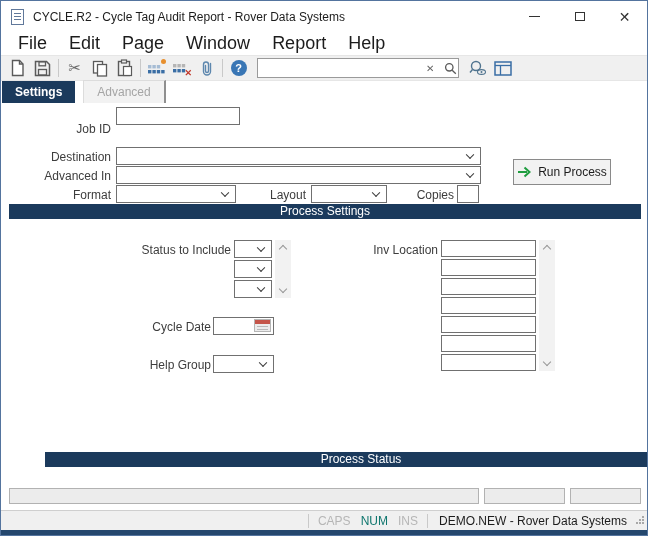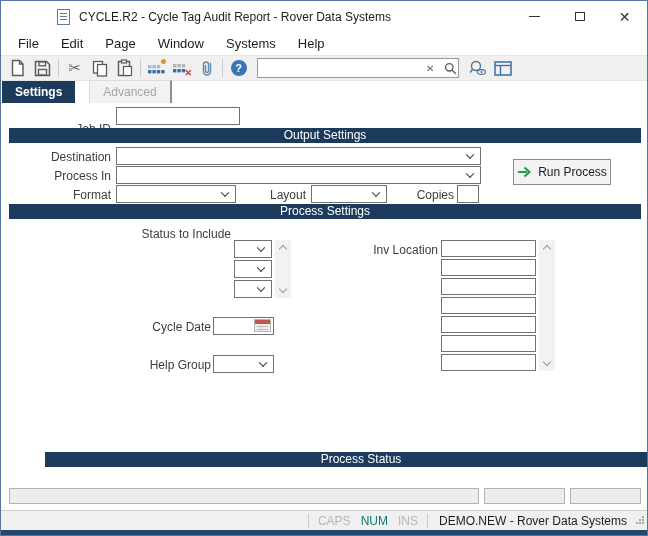--- a/index.html
+++ b/index.html
@@ -7,39 +7,39 @@
   body { font-family:"Liberation Sans", sans-serif; }
 
   .window {
     position:relative; width:648px; height:536px;
     background:#ffffff;
     border:1px solid #54749E;
     overflow:hidden;
   }
 
   
-  .titlebar { height:31px; display:flex; align-items:center; background:#fff;margin-left:46px; }
+  .titlebar { height:31px; display:flex; align-items:center; background:#fff; }
   .app-icon {
     width:13px; height:16px; margin-left:10px; margin-right:9px;
     border:1px solid #60789a; background:#fff; position:relative;
   }
   .app-icon::before {
     content:""; position:absolute; left:2px; right:2px; top:3px; height:8px;
     background:repeating-linear-gradient(to bottom,#60789a 0 1px,transparent 1px 3px);
   }
   .title-text { font-size:12px; color:#1c1c1c; flex:1; white-space:nowrap; overflow:hidden; }
   .win-btn { width:45px; height:31px; display:flex; align-items:center; justify-content:center;
     color:#333; font-size:13px; cursor:default; }
   .max-glyph { width:10px; height:9px; border:1.2px solid #333; display:inline-block; }
   .min-glyph { width:11px; height:1.4px; background:#333; display:inline-block; }
   .close-glyph { font-size:14px; line-height:1; }
 
   
   .menubar { height:23px; display:flex; align-items:center; padding-left:6px; background:#fff; }
-  .menu-item { font-size:13px; color:#1c1c1c; padding:3px 11px; cursor:default; }
+  .menu-item { font-size:18px; color:#1c1c1c; padding:3px 11px; cursor:default; }
 
   
   .toolbar { height:26px; background:#f0f0f0; display:flex; align-items:center;
     padding-left:4px; border-top:1px solid #e6e6e6; border-bottom:1px solid #e6e6e6; }
   .tb-btn { width:25px; height:22px; display:flex; align-items:center; justify-content:center; position:relative; }
   .tb-sep { width:1px; height:18px; background:#c9c9c9; margin:0 3px; }
   .scissors { font-size:15px; color:#6a6a6a; }
   .help-circle { width:16px; height:16px; border-radius:50%; background:#3976B5; color:#fff;
     font-size:11px; font-weight:bold; display:flex; align-items:center; justify-content:center; }
   .grid-dot { position:absolute; top:2px; right:3px; width:5px; height:5px; border-radius:50%; background:#E78F2E; }
@@ -49,21 +49,21 @@
   .searchbox input { flex:1; border:none; outline:none; height:16px; font-size:12px; padding:0 4px;
     font-family:"Liberation Sans", sans-serif; }
   .search-clear { color:#666; font-size:10px; padding:0 5px; }
   .search-sep { width:1px; height:14px; background:#d5d5d5; }
 
   
   .tabstrip { height:22px; display:flex; align-items:flex-end; background:#fff; padding-left:1px; }
   .tab { font-size:12px; padding:4px 13px 4px; cursor:default; }
   .tab.active { background:#1B3A5C; color:#fff;font-weight:bold; }
   .tab.inactive { background:#f2f2f2; color:#a5a5a5; border-top:1px solid #dcdcdc;
-    border-left:1px solid #dcdcdc; border-right:2px solid #8f8f8f; margin-left:14px; }
+    border-left:1px solid #dcdcdc; border-right:2px solid #8f8f8f; margin-left:8px; }
 
   
   .content { position:relative; height:410px; background:#fff; }
   .lbl { position:absolute; font-size:12px; color:#3d3d3d; text-align:right; line-height:18px; white-space:nowrap; }
   .tinput { position:absolute; border:1px solid #707070; background:#fff; font-size:12px;
     padding:0 3px; font-family:"Liberation Sans", sans-serif; outline:none; }
   .section-hdr { position:absolute; left:8px; width:632px; height:15px; background:#1B3A5C;
     color:#fff; font-size:12px; line-height:15px; text-align:center; }
   .combo { position:absolute; border:1px solid #707070; background:#fff; }
   .chev { position:absolute; right:7px; top:50%; width:6px; height:6px;
@@ -112,21 +112,21 @@
     <div class="win-btn">
         <span class="close-glyph">✕</span>
       </div>
   </div>
 
   <div class="menubar">
     <span class="menu-item">File</span>
     <span class="menu-item">Edit</span>
     <span class="menu-item">Page</span>
     <span class="menu-item">Window</span>
-    <span class="menu-item">Systems</span>
+    <span class="menu-item">Report</span>
     <span class="menu-item">Help</span>
   </div>
 
   <div class="toolbar">
     <div class="tb-btn">
       <svg width="15" height="18" viewBox="0 0 15 18">
           <path d="M2.5 1.5 h7 l3.5 3.5 v11.5 h-10.5 z" fill="#fff" stroke="#5a5a5a" stroke-width="1.4"></path>
           <path d="M9.5 1.5 v3.5 h3.5" fill="none" stroke="#5a5a5a" stroke-width="1.4"></path>
         </svg>
     </div>
@@ -226,28 +226,27 @@
   <div class="tabstrip">
     <div class="tab active">Settings</div>
     <div class="tab inactive">Advanced</div>
   </div>
 
   <div class="content">
 
     <div class="lbl" style="left:0; width:110px; top:17px;">Job ID</div>
     <input class="tinput" style="left: 115px; top: 4px; width: 124px; height: 18px;" value="">
 
-    <div class="section-hdr" style="top:25px;">Output Settings</div>
 
     <div class="lbl" style="left:0; width:110px; top:45px;">Destination</div>
     <div class="combo" style="left:115px; top:44px; width:365px; height:18px;">
         <span class="chev"></span>
       </div>
 
-    <div class="lbl" style="left:0; width:110px; top:64px;">Process In</div>
+    <div class="lbl" style="left:0; width:110px; top:64px;">Advanced In</div>
     <div class="combo" style="left:115px; top:63px; width:365px; height:18px;">
         <span class="chev"></span>
       </div>
 
     <div class="lbl" style="left:0; width:110px; top:83px;">Format</div>
     <div class="combo" style="left:115px; top:82px; width:120px; height:18px;">
         <span class="chev"></span>
       </div>
     <div class="lbl" style="left:245px; width:60px; top:83px;">Layout</div>
     <div class="combo" style="left:310px; top:82px; width:76px; height:18px;">
@@ -259,21 +258,21 @@
     <button class="run-btn">
       <svg width="14" height="12" viewBox="0 0 14 12">
           <line x1="1" y1="6" x2="10" y2="6" stroke="#1F9D3F" stroke-width="2"></line>
           <path d="M7.5 1.5 L12.5 6 L7.5 10.5" fill="none" stroke="#1F9D3F" stroke-width="2"></path>
         </svg>
       <span>Run Process</span>
     </button>
 
     <div class="section-hdr" style="top:101px;">Process Settings</div>
 
-    <div class="lbl" style="left:90px; width:140px; top:122px;">Status to Include</div>
+    <div class="lbl" style="left:90px; width:140px; top:138px;">Status to Include</div>
     <div class="combo" style="left:233px; top:137px; width:38px; height:18px;">
         <span class="chev"></span>
       </div>
     <div class="combo" style="left:233px; top:157px; width:38px; height:18px;">
         <span class="chev"></span>
       </div>
     <div class="combo" style="left:233px; top:177px; width:38px; height:18px;">
         <span class="chev"></span>
       </div>
     <div class="scrollbar" style="left:274px; top:137px; height:58px;">

